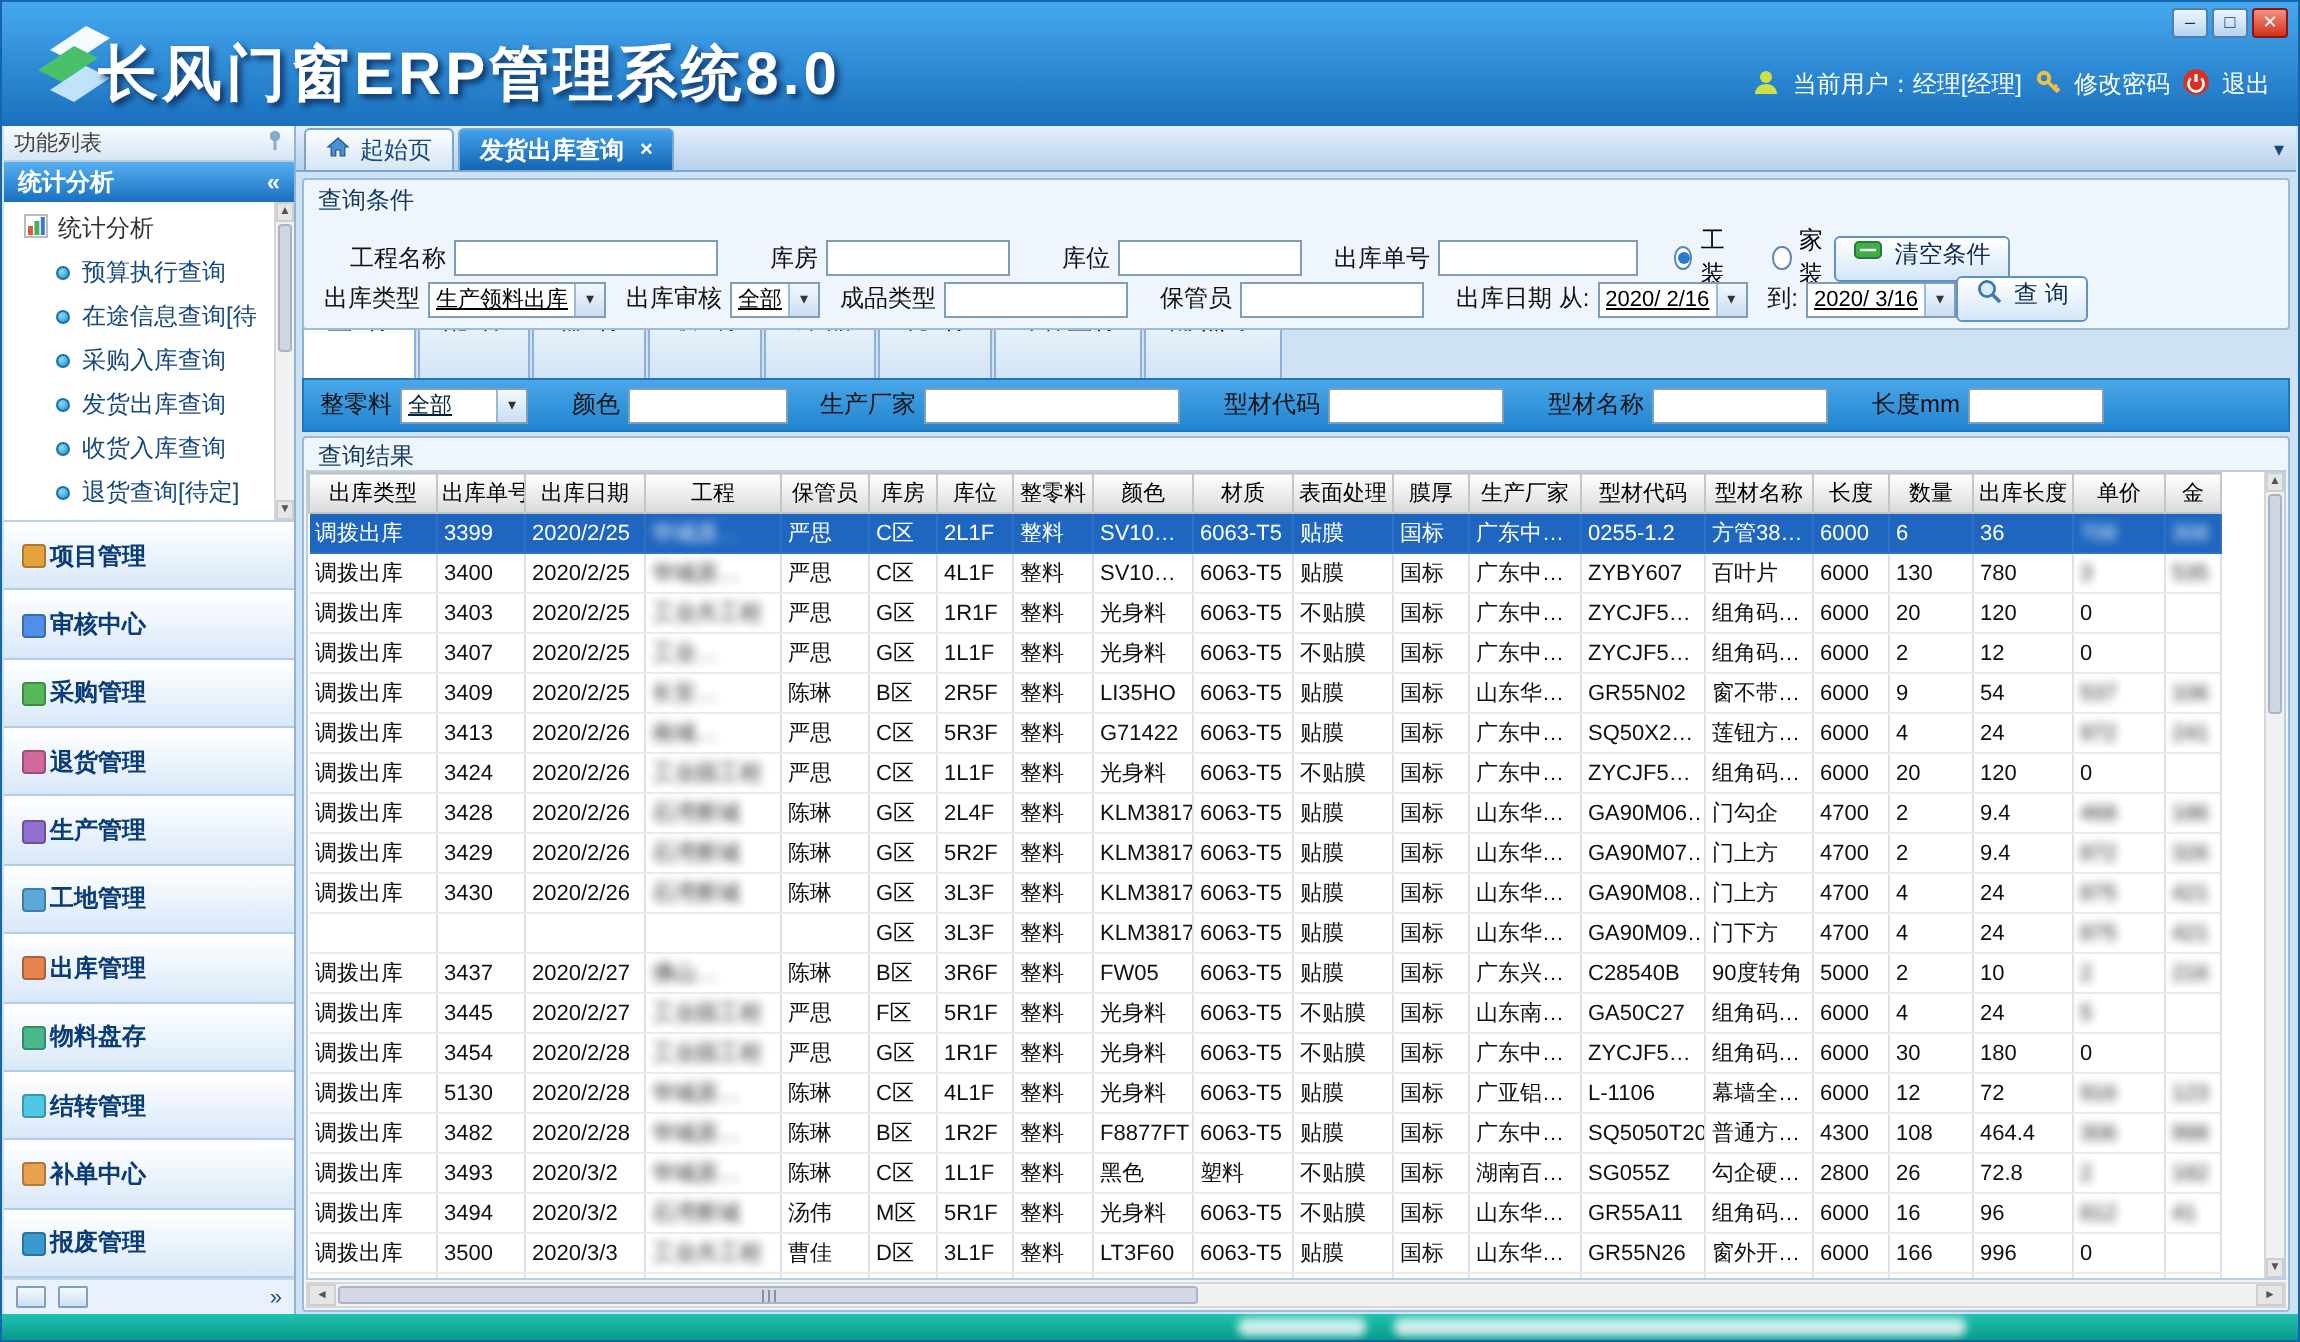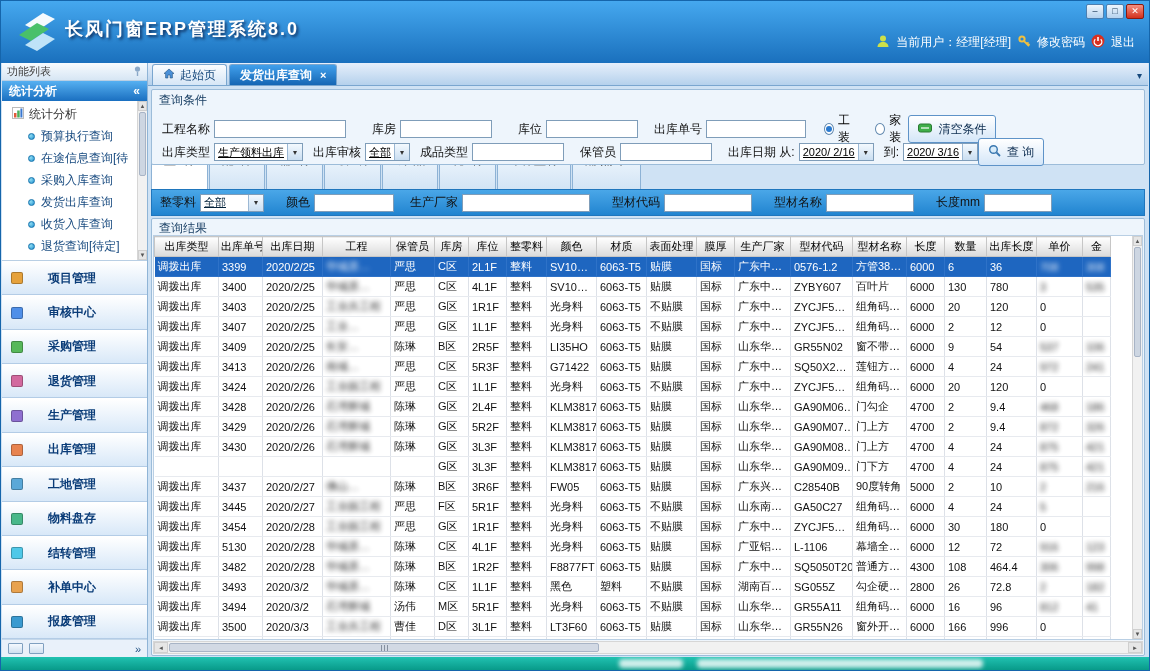--- a/index.html
+++ b/index.html
@@ -3,21 +3,21 @@
 <meta charset="utf-8">
 <style>
   * { box-sizing:border-box; margin:0; padding:0; }
   html,body { width:1150px; height:671px; overflow:hidden; }
   body { font-family:"Liberation Sans","DejaVu Sans",sans-serif; font-size:12px; }
   .app { position:relative; width:1150px; height:671px; background:#cfe2f4; border:1px solid #1565ab; overflow:hidden; }
 
   
   .titlebar { position:absolute; top:0; left:0; right:0; height:62px; background:linear-gradient(#45a8ef,#1a70bd); }
   .logo { position:absolute; left:12px; top:10px; }
-  .title-text { position:absolute; left:64px; top:16px; font-size:18px; font-weight:bold; color:#fff; letter-spacing:2px; text-shadow:2px 2px 3px rgba(10,35,80,.85); white-space:nowrap; }
+  .title-text { position:absolute; left:48px; top:16px; font-size:30px; font-weight:bold; color:#fff; letter-spacing:2px; text-shadow:2px 2px 3px rgba(10,35,80,.85); white-space:nowrap; }
   .win-controls { position:absolute; top:3px; right:5px; display:flex; gap:2px; }
   .win-btn { width:18px; height:15px; background:linear-gradient(#eef6fd,#b5d2ee); border:1px solid #4d7fb0; border-radius:2px; font-size:9px; color:#12304f; display:flex; align-items:center; justify-content:center; line-height:1; }
   .win-btn.close { background:linear-gradient(#f59182,#d2301c); color:#fff; border-color:#8a1a10; }
   .user-area { position:absolute; right:14px; top:33px; display:flex; align-items:center; gap:6px; color:#fff; font-size:12px; white-space:nowrap; }
   .user-area .lbl { cursor:default; }
 
   
   .content { position:absolute; top:62px; bottom:13px; left:1px; right:1px; display:flex; background:#cfe2f4; }
 
   
@@ -26,48 +26,48 @@
   .section-header { height:20px; background:linear-gradient(#56b0f1,#1a6fc0); color:#fff; font-weight:bold; font-size:12px; display:flex; align-items:center; justify-content:space-between; padding:0 7px; }
   .tree { height:160px; background:#fff; border-bottom:1px solid #b9cfe4; position:relative; overflow:hidden; }
   .tree-inner { padding:3px 10px 0 0; }
   .tree-root-row { display:flex; align-items:center; gap:5px; padding:2px 2px 2px 10px; color:#333; }
   .tree-item { display:flex; align-items:center; gap:6px; padding:2.5px 2px 2.5px 26px; color:#16497f; white-space:nowrap; overflow:hidden; cursor:pointer; }
   .bullet { flex:0 0 auto; width:7px; height:7px; border-radius:50%; background:radial-gradient(circle at 35% 35%,#8fdcf2,#1d8ecf); border:1px solid #1674ad; }
   .tree-scroll { position:absolute; top:0; right:0; bottom:0; width:10px; background:#f1f1f1; border-left:1px solid #d6d6d6; display:flex; flex-direction:column; align-items:stretch; }
   .sarrow { height:10px; font-size:6px; color:#555; display:flex; align-items:center; justify-content:center; background:#e6e6e6; border:1px solid #cfcfcf; }
   .vthumb { flex:0 0 64px; margin:1px; background:#cdd6e2; border:1px solid #a8b4c6; border-radius:2px; }
   .accordion { flex:1; display:flex; flex-direction:column; overflow:hidden; }
-  .acc-item { flex:1; display:flex; align-items:center; gap:25px; padding:0 9px; background:linear-gradient(#ffffff,#d8e8f8); border-top:1px solid #ffffff; border-bottom:1px solid #b3cce6; font-weight:bold; color:#0a3c78; font-size:12px; white-space:nowrap; cursor:pointer; }
+  .acc-item { flex:1; display:flex; align-items:center; gap:2px; padding:0 9px; background:linear-gradient(#ffffff,#d8e8f8); border-top:1px solid #ffffff; border-bottom:1px solid #b3cce6; font-weight:bold; color:#0a3c78; font-size:12px; white-space:nowrap; cursor:pointer; }
   .acc-icon { flex:0 0 auto; width:12px; height:12px; border-radius:2px; border:1px solid rgba(0,0,0,.25); }
   .sidebar-foot { height:18px; display:flex; align-items:center; gap:6px; padding:0 6px; background:#e9f1fa; border-top:1px solid #c5d8ea; color:#1a4d80; }
   .mini-icon { width:15px; height:11px; background:linear-gradient(#f4f9fe,#cfe0f0); border:1px solid #7fa0c0; border-radius:1px; }
   .chevrons { margin-left:auto; font-size:11px; cursor:pointer; }
 
   
   .main { flex:1; min-width:0; display:flex; flex-direction:column; }
   .tabbar { height:23px; background:linear-gradient(#e6effb,#b5d1ec); border-bottom:1px solid #7aa6cf; display:flex; align-items:flex-end; gap:2px; padding:2px 22px 0 4px; position:relative; }
   .tab { height:21px; display:flex; align-items:center; gap:5px; padding:0 10px; border:1px solid #7aa6cf; border-bottom:none; border-radius:3px 3px 0 0; background:linear-gradient(#fbfdff,#d6e6f6); color:#17497c; cursor:pointer; white-space:nowrap; }
   .tab.active { background:linear-gradient(#41a0ec,#1566b4); color:#fff; font-weight:bold; }
   .tab .x { margin-left:3px; font-size:11px; cursor:pointer; }
   .tab-dd { position:absolute; right:6px; bottom:4px; color:#17497c; font-size:10px; cursor:pointer; }
 
   .query-panel { position:relative; margin:3px 3px 2px 3px; height:76px; border:1px solid #9cbcd9; border-radius:2px; background:#eef5fc; }
   .panel-caption { position:absolute; top:2px; left:7px; color:#12395f; font-size:12px; }
   .q-row { position:absolute; left:10px; right:8px; display:flex; align-items:center; }
-  .q-row.r1 { top:22px; } .q-row.r2 { top:48px; }
+  .q-row.r1 { top:22px;margin-left:13px; } .q-row.r2 { top:48px; }
   .flabel { margin:0 4px 0 0; color:#111; white-space:nowrap; }
   .ml10{margin-left:10px;} .ml16{margin-left:16px;} .ml22{margin-left:22px;} .ml26{margin-left:26px;}
   input.text { height:18px; border:1px solid #7f9db9; background:#fff; font-size:11px; padding:0 3px; font-family:inherit; }
   .combo { height:18px; border:1px solid #7f9db9; background:#fff; display:flex; align-items:center; font-size:11px; padding-left:3px; cursor:pointer; white-space:nowrap; }
   .combo .ctext { flex:1; overflow:hidden;text-decoration:underline; }
   .combo .carrow { align-self:stretch; width:15px; margin-left:3px; background:linear-gradient(#f3f9fe,#cadef1); border-left:1px solid #9cb8d4; display:flex; align-items:center; justify-content:center; font-size:8px; color:#333; }
   .radio-wrap { display:flex; align-items:center; gap:4px; margin-left:18px; cursor:pointer; }
   .radio { width:12px; height:12px; border-radius:50%; border:1px solid #5f87ae; background:#fff; display:inline-flex; align-items:center; justify-content:center; }
   .radio.checked::after { content:""; width:6px; height:6px; border-radius:50%; background:#2a7ad0; }
-  .btn { height:23px; padding:13px 9px; display:flex; align-items:center; gap:6px; background:linear-gradient(#ffffff,#d4e6f8); border:1px solid #5e93c8; border-radius:3px; color:#0d2d50; cursor:pointer; white-space:nowrap; }
+  .btn { height:23px; padding:0 9px; display:flex; align-items:flex-start; gap:6px; background:linear-gradient(#ffffff,#d4e6f8); border:1px solid #5e93c8; border-radius:3px; color:#0d2d50; cursor:pointer; white-space:nowrap; }
   .spacer { flex:1; } .endgap { width:168px; }
 
   .material-strip { height:21px; margin:1px 3px 0 3px; display:flex; align-items:flex-end; }
   .mtab { padding:2px 12px 20px 12px; font-size:12px; color:#111; border:1px solid #8db2d5; border-bottom:none; border-radius:2px 2px 0 0; background:linear-gradient(#f3f9fe,#d2e4f5); margin-right:1px; cursor:pointer; white-space:pre; }
   .mtab.active { background:#fff; }
   .filter-band { height:27px; margin:0 3px; background:linear-gradient(#4aa7e8,#2184d0); border:1px solid #1f76bd; display:flex; align-items:center; padding:0 8px; color:#04223a; }
 
   .results-group { flex:1; min-height:0; margin:2px 3px 1px 3px; border:1px solid #9cbcd9; background:#eef5fc; display:flex; flex-direction:column; position:relative; padding:16px 1px 1px 1px; border-radius:2px; }
   .results-caption { position:absolute; top:1px; left:7px; color:#12395f; }
   .grid-wrap { flex:1; min-height:0; position:relative; overflow:hidden; background:#fff; border:1px solid #b9cfe4; }
@@ -211,26 +211,26 @@
           </div>
           <div class="acc-item">
             <span class="acc-icon" style="background: rgb(210, 105, 158);"></span>
             <span>退货管理</span>
           </div>
           <div class="acc-item">
             <span class="acc-icon" style="background: rgb(143, 111, 208);"></span>
             <span>生产管理</span>
           </div>
           <div class="acc-item">
+            <span class="acc-icon" style="background: rgb(90, 168, 216);"></span>
+            <span>工地管理</span>
+          </div>
+          <div class="acc-item">
             <span class="acc-icon" style="background: rgb(232, 131, 79);"></span>
             <span>出库管理</span>
-          </div>
-          <div class="acc-item">
-            <span class="acc-icon" style="background: rgb(90, 168, 216);"></span>
-            <span>工地管理</span>
           </div>
           <div class="acc-item">
             <span class="acc-icon" style="background: rgb(73, 184, 138);"></span>
             <span>物料盘存</span>
           </div>
           <div class="acc-item">
             <span class="acc-icon" style="background: rgb(79, 200, 232);"></span>
             <span>结转管理</span>
           </div>
           <div class="acc-item">
@@ -427,21 +427,21 @@
                   <td><span class="redacted">华城原…</span></td>
                   <td>严思</td>
                   <td>C区</td>
                   <td>2L1F</td>
                   <td>整料</td>
                   <td>SV10…</td>
                   <td>6063-T5</td>
                   <td>贴膜</td>
                   <td>国标</td>
                   <td>广东中…</td>
-                  <td>0576-1.2</td>
+                  <td>0255-1.2</td>
                   <td>方管38…</td>
                   <td>6000</td>
                   <td>6</td>
                   <td>36</td>
                   <td><span class="redacted">708</span></td>
                   <td><span class="redacted">308</span></td>
                 </tr>
                 <tr>
                   <td>调拨出库</td>
                   <td>3400</td>

